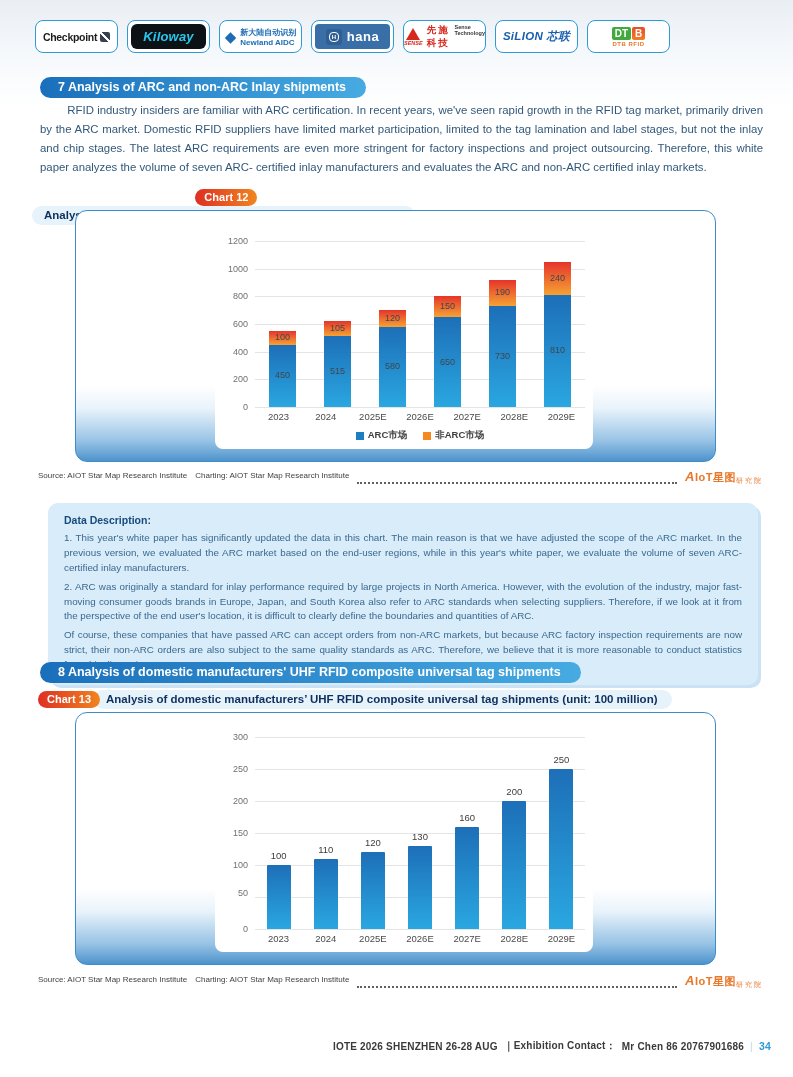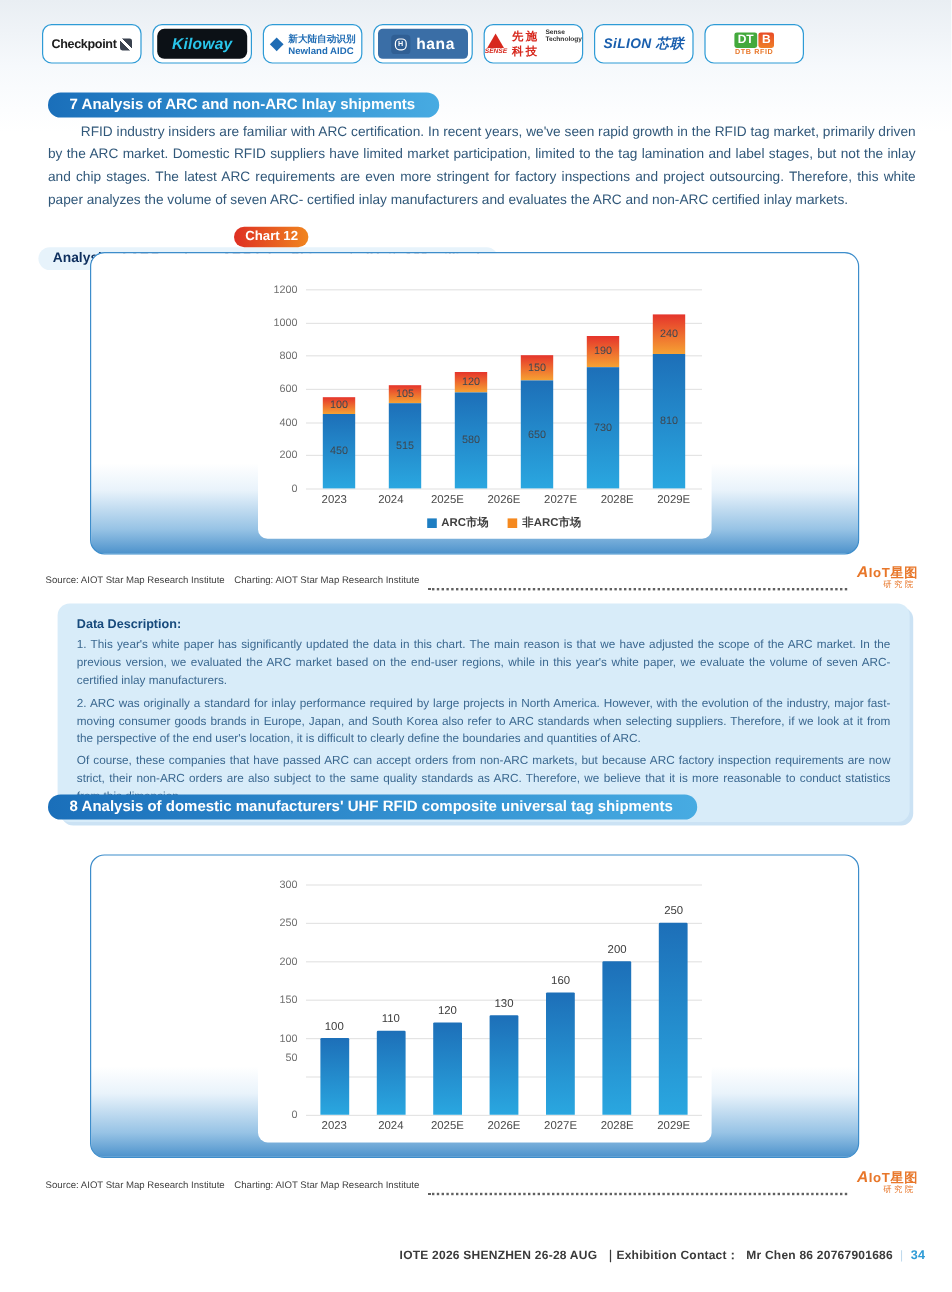--- a/index.html
+++ b/index.html
@@ -118,21 +118,21 @@
   .legend-item { display:flex; align-items:center; gap:4px; font-size:9.5px; color:#3f3f3f;font-weight:bold; }
   .legend-swatch { width:8px; height:8px; display:inline-block; }
 
   
   .source-row { position:absolute; left:38px; width:727px; display:flex; align-items:flex-end; }
   .src-1 { top:470px; }
   .src-2 { top:974px; }
   .source-text { font-size:8px; color:#3f3f3f; white-space:nowrap; padding-bottom:4px; }
   .source-text .gap { display:inline-block; width:8px; }
   .dots { flex:1; border-bottom:2px dotted #606060; margin:0 8px; height:9px; }
-  .aiot-logo { display:flex; flex-direction:column; align-items:flex-end; color:#e8772a; line-height:1.1; }
+  .aiot-logo { display:flex; flex-direction:row; align-items:flex-end; color:#e8772a; line-height:1.1; }
   .aiot-l1 { font-size:11px; font-weight:bold; letter-spacing:.5px; }
   .aiot-l1::first-letter { font-style:italic; font-size:13px; }
   .aiot-l2 { font-size:7px; letter-spacing:2px; margin-right:2px; }
 
   
   .desc-box {
     position:absolute; top:503px; left:48px; width:710px;
     background:#d8ecf9; border-radius:10px; padding:11px 16px 12px;
     box-shadow:3px 3px 0 rgba(140,190,230,.45);
   }
@@ -317,28 +317,32 @@
 
   <div class="desc-box">
     <div class="desc-title">Data Description:</div>
     <p>1. This year's white paper has significantly updated the data in this chart. The main reason is that we have adjusted the scope of the ARC market. In the previous version, we evaluated the ARC market based on the end-user regions, while in this year's white paper, we evaluate the volume of seven ARC-certified inlay manufacturers.</p>
     <p>2. ARC was originally a standard for inlay performance required by large projects in North America. However, with the evolution of the industry, major fast-moving consumer goods brands in Europe, Japan, and South Korea also refer to ARC standards when selecting suppliers. Therefore, if we look at it from the perspective of the end user's location, it is difficult to clearly define the boundaries and quantities of ARC.</p>
     <p>Of course, these companies that have passed ARC can accept orders from non-ARC markets, but because ARC factory inspection requirements are now strict, their non-ARC orders are also subject to the same quality standards as ARC. Therefore, we believe that it is more reasonable to conduct statistics from this dimension.</p>
   </div>
 
   <div class="section-pill pill-s8">8 Analysis of domestic manufacturers' UHF RFID composite universal tag shipments</div>
 
+  <div class="chart-title-row ct-row-13">
+    <span class="chart-badge">Chart 13</span>
+    <span class="chart-title">Analysis of domestic manufacturers’ UHF RFID composite universal tag shipments (unit: 100 million)</span>
+  </div>
 
   <div class="chart-card card-13">
     <div class="chart-panel">
       <div class="chart-root chart-single pad13">
         <div class="chart-body">
           <div class="y-axis" style="height: 192px;">
               <div class="ytick" style="top: 192px;">0</div>
-              <div class="ytick" style="top: 144px;">50</div>
+              <div class="ytick" style="top: 156px;">50</div>
               <div class="ytick" style="top: 128px;">100</div>
               <div class="ytick" style="top: 96px;">150</div>
               <div class="ytick" style="top: 64px;">200</div>
               <div class="ytick" style="top: 32px;">250</div>
               <div class="ytick" style="top: 0px;">300</div>
             </div>
           <div class="plot-wrap">
             <div class="plot-area" style="height: 192px;">
                 <div class="gridline" style="top: 0px;"></div>
                 <div class="gridline" style="top: 32px;"></div>

